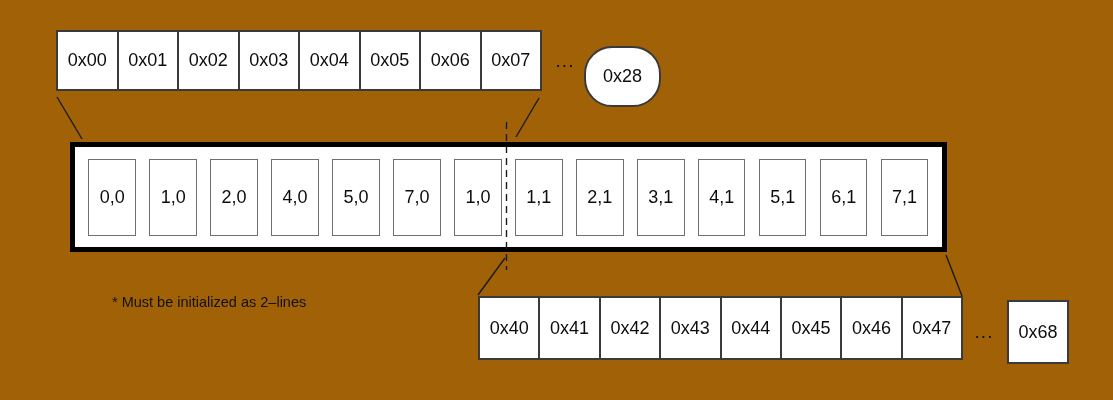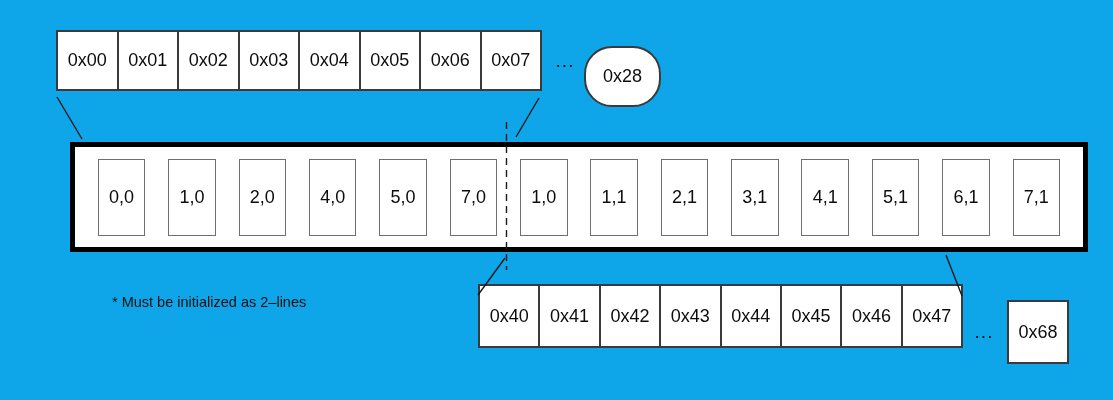--- a/index.html
+++ b/index.html
@@ -5,21 +5,21 @@
   html, body {
     margin: 0;
     padding: 0;
     background: #ffffff;
     font-family: "Liberation Sans", sans-serif;
   }
   .canvas {
     position: relative;
     width: 1113px;
     height: 400px;
-    background: #0ea5e9;
+    background: #a16207;
     overflow: hidden;
   }
 
   
   .addr-strip {
     position: absolute;
     display: flex;
     box-sizing: border-box;
     border: 2px solid #3a3a3a;
     background: #ffffff;
@@ -31,21 +31,21 @@
     justify-content: center;
     box-sizing: border-box;
     border-left: 2px solid #3a3a3a;
     font-size: 18px;
     color: #0d0d0d;
     white-space: nowrap;
   }
   .addr-strip .cell:first-child { border-left: none; }
 
   .strip-top    { left: 56px;  top: 30px;  width: 486px; height: 61px; }
-  .strip-bottom { left: 478px; top: 284px; width: 485px; height: 64px; }
+  .strip-bottom { left: 478px; top: 296px; width: 485px; height: 64px; }
 
   
   .single-box {
     position: absolute;
     box-sizing: border-box;
     border: 2px solid #3a3a3a;
     display: flex;
     align-items: center;
     justify-content: center;
     font-size: 18px;
@@ -65,21 +65,21 @@
     color: #0d0d0d;
   }
   .dots-top    { left: 548px; top: 50px;  }
   .dots-bottom { left: 967px; top: 321px; }
 
   
   .line-buffer {
     position: absolute;
     left: 70px;
     top: 142px;
-    width: 1018px;
+    width: 877px;
     height: 110px;
     box-sizing: border-box;
     border: 5px solid #000000;
     background: #ffffff;
     display: flex;
     align-items: center;
     justify-content: space-evenly;
   }
   .line-buffer .bcell {
     width: 47.5px;

